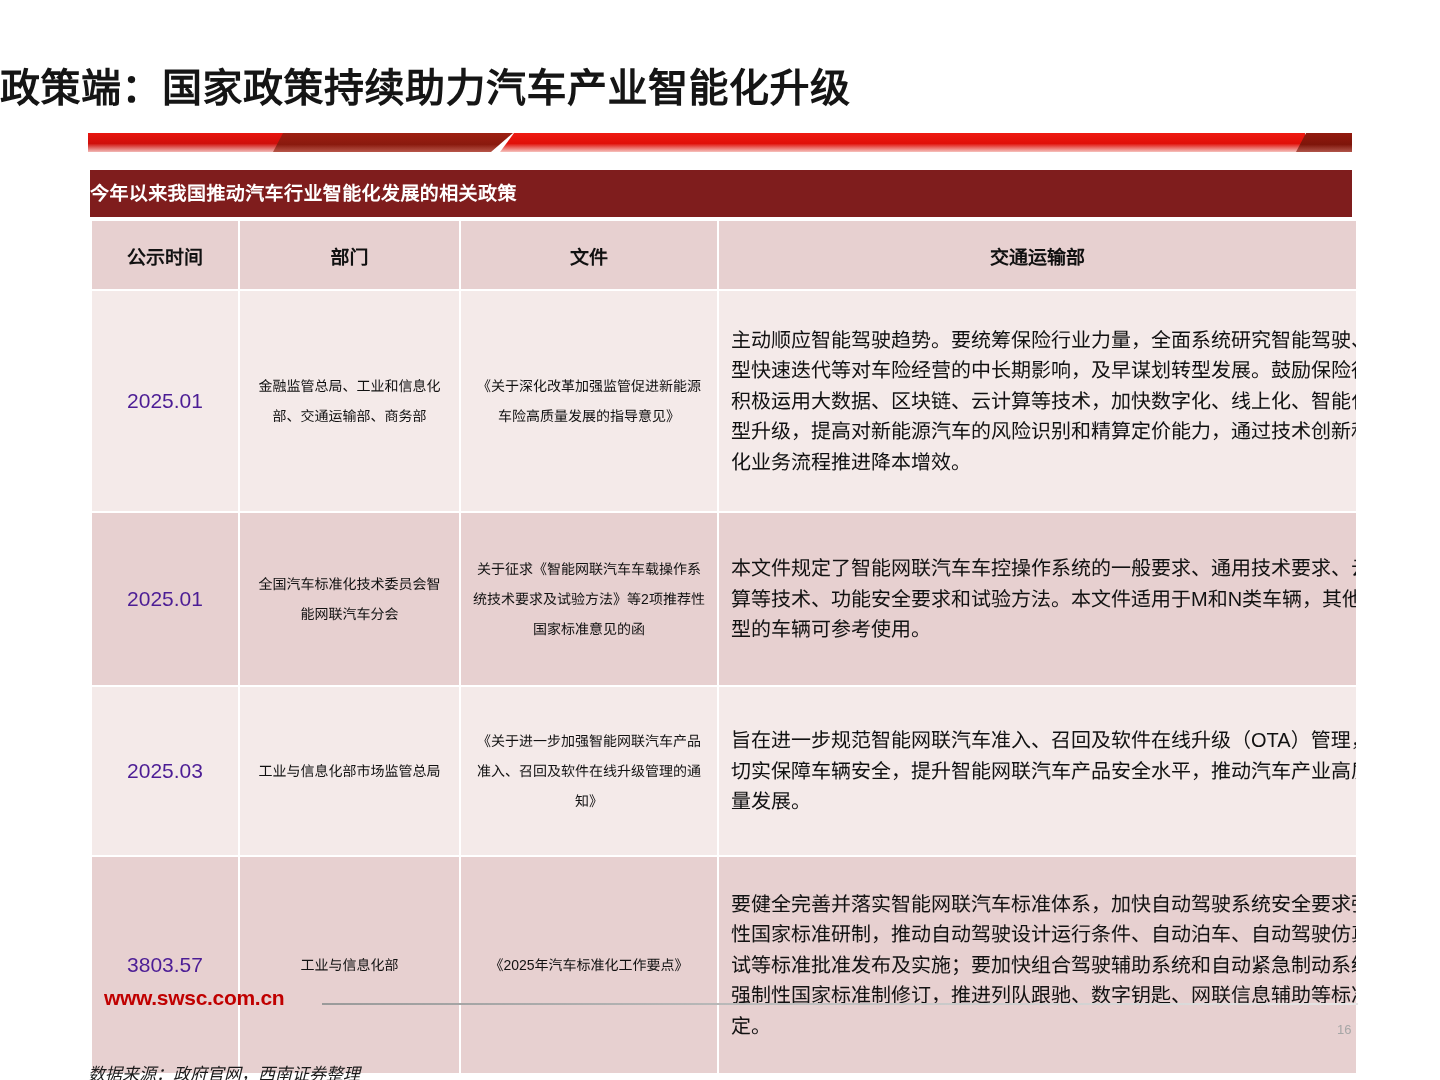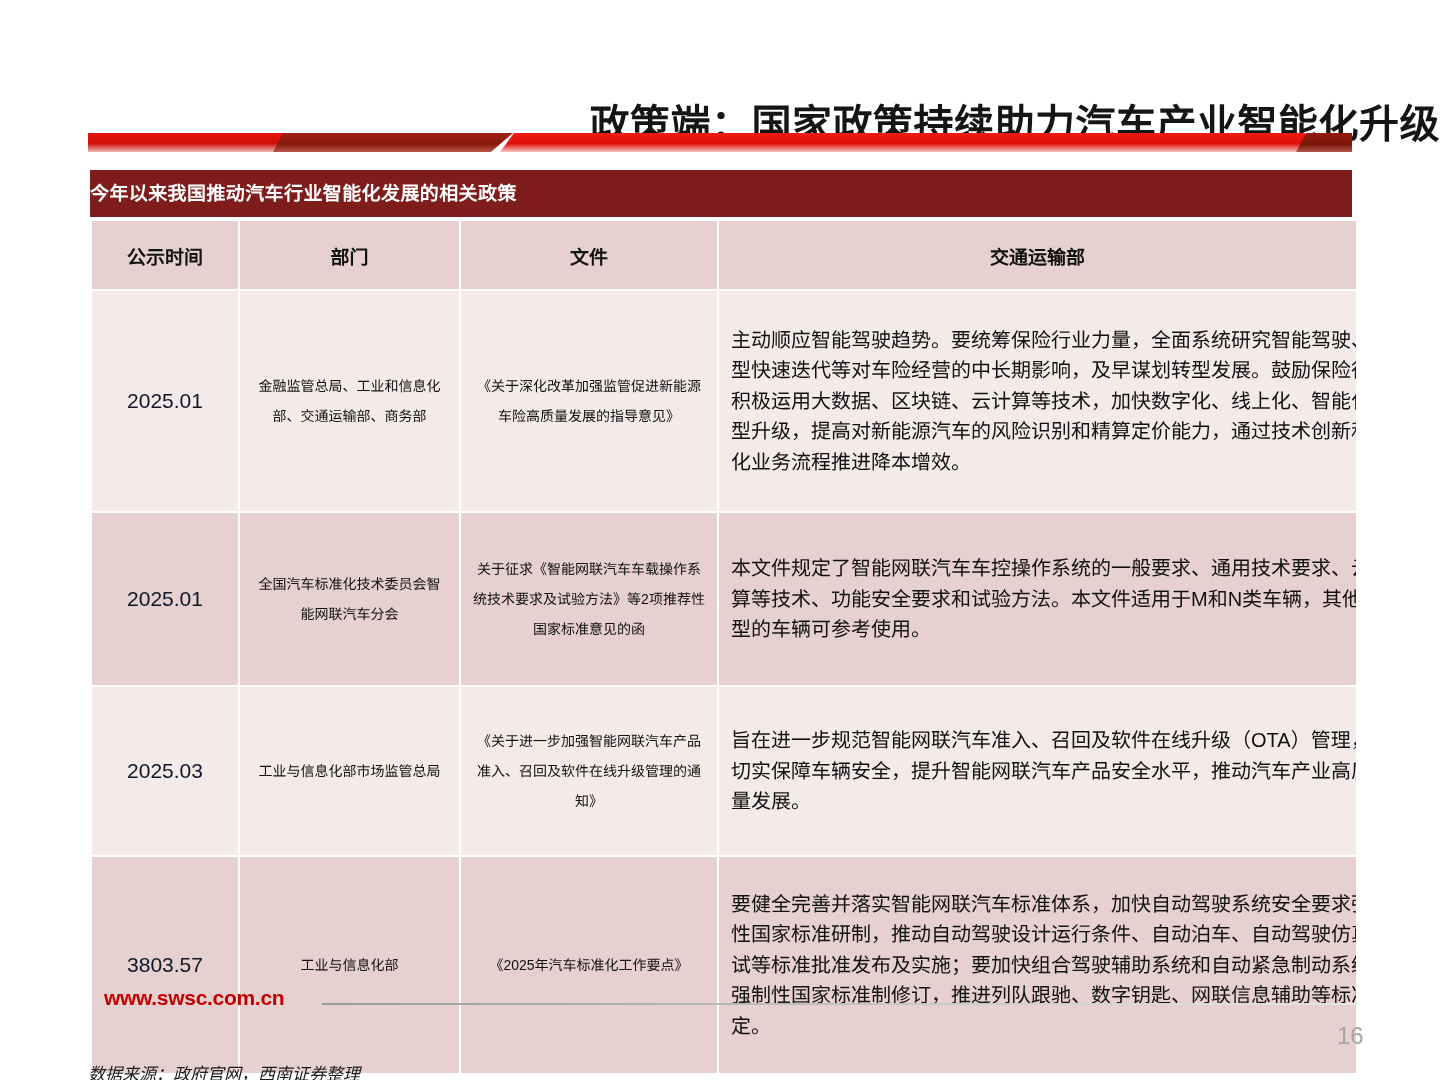--- a/index.html
+++ b/index.html
@@ -17,22 +17,21 @@
     font-family: "Liberation Sans", "DejaVu Sans", sans-serif;
     box-sizing: border-box;
   }
 
   
   .title-wrap {
     position: absolute;
     left: 0;
     top: 62px;
     width: 1440px;
-    text-align: right;
-    margin-top: 36px;
+    text-align: left;
   }
   .slide-title {
     font-size: 40px;
     font-weight: bold;
     color: #151515;
     letter-spacing: 0.5px;
     line-height: 52px;
     white-space: nowrap;
   }
 
@@ -115,21 +114,21 @@
     color: #111111;
     text-align: center;
   }
 
   tbody tr.row-light td { background: #f4eae9; }
   tbody tr.row-dark  td { background: #e7d0d0; }
 
   td.c-date {
     text-align: center;
     font-size: 21px;
-    color: #0f172a;
+    color: #4c1d95;
   }
   td.c-dept, td.c-file {
     text-align: center;
     font-size: 14px;
     line-height: 30px;
     color: #111111;
     padding: 4px 6px;
   }
   td.c-main {
     text-align: left;
@@ -181,21 +180,21 @@
     font-family: "Liberation Serif", "DejaVu Serif", serif;
     font-style: italic;
     font-size: 17px;
     color: #1a1a1a;
     white-space: nowrap;
   }
   .page-num {
     position: absolute;
     left: 1337px;
     top: 1022px;
-    font-size: 24px;
+    font-size: 13px;
     color: #a6a6a6;
   }
 </style>
 </head>
 <body>
 
 <div class="slide">
 
   <div class="title-wrap">
     <div class="slide-title">政策端：国家政策持续助力汽车产业智能化升级</div>

